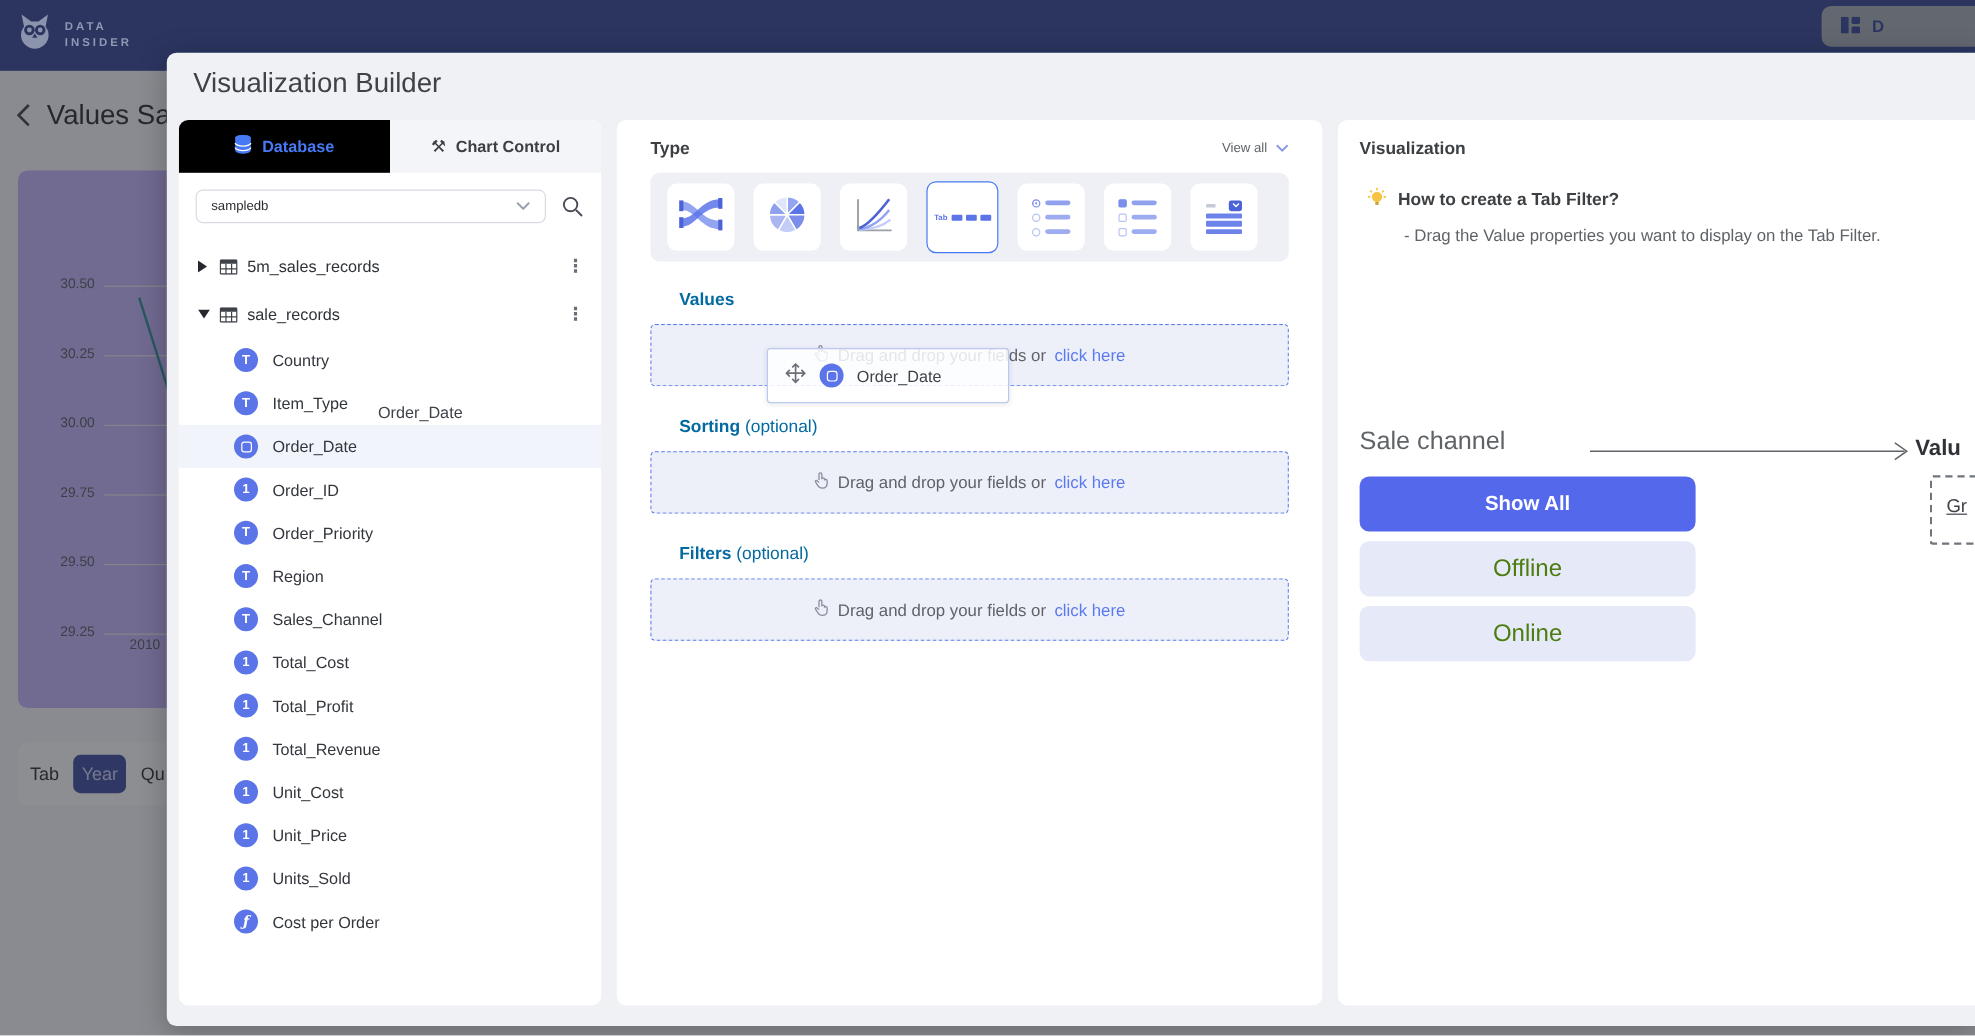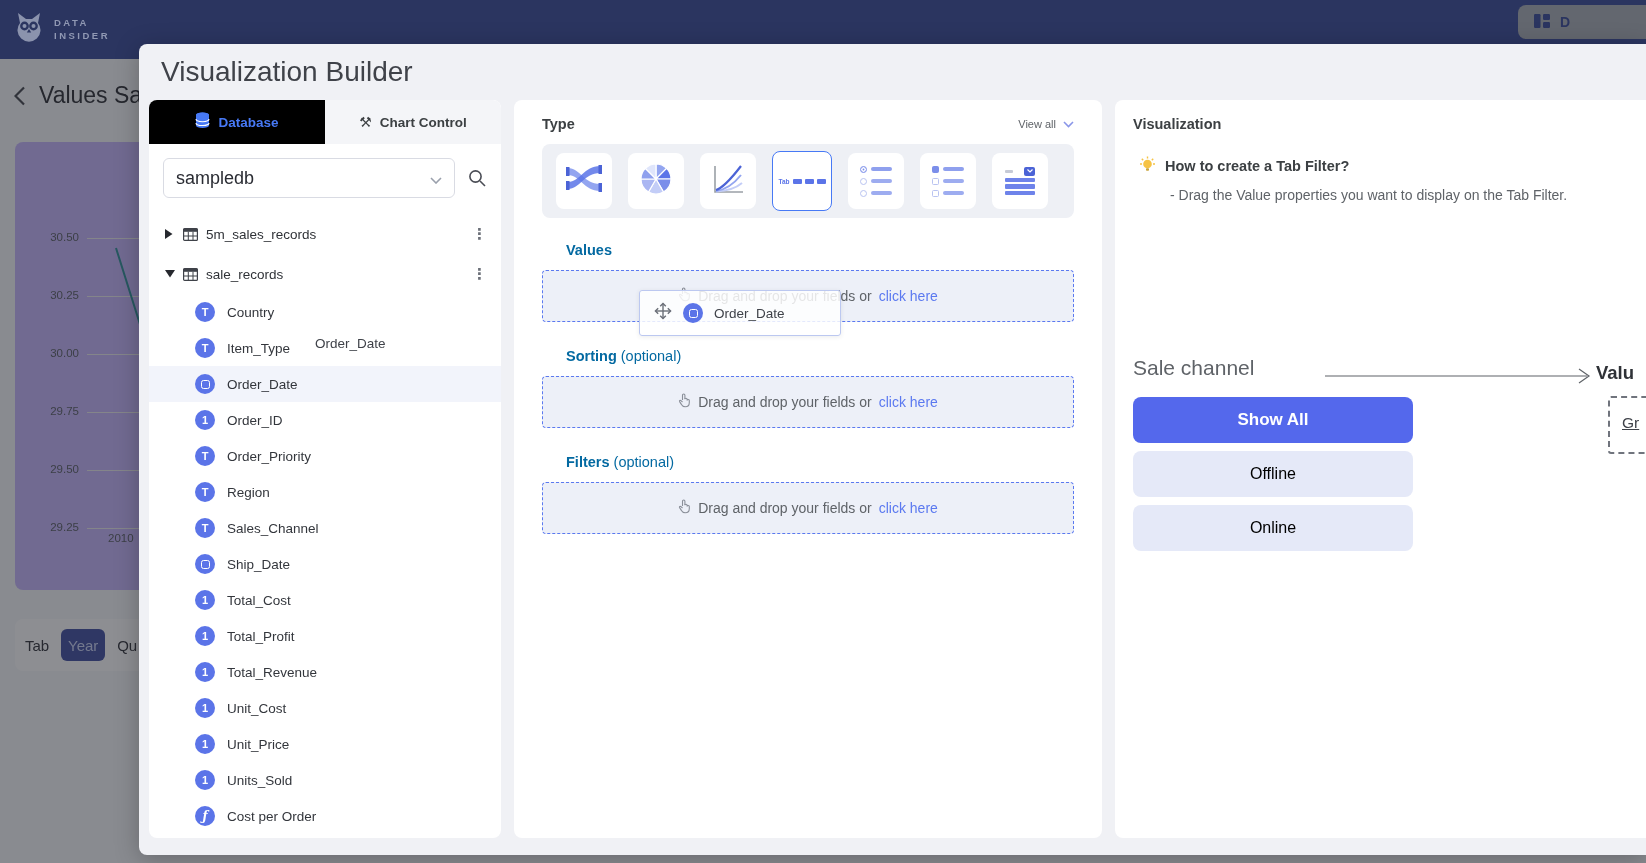--- a/index.html
+++ b/index.html
@@ -26,35 +26,35 @@
   .chart-line { position:absolute; left:0; top:0; }
   .tabs-card { position:absolute; left:15px; top:575px; width:160px; height:52px; background:#fff; border-radius:8px;
                display:flex; align-items:center; padding-left:10px; gap:12px; font-size:15px; color:#2a2c33; }
   .year-pill { width:44px; height:32px; background:#3b4aa0; border-radius:6px; color:#c9d2f5;
                display:flex; align-items:center; justify-content:center; font-size:15px; cursor:pointer; }
   .overlay { position:absolute; left:0; top:44px; right:0; bottom:0; background:rgba(36,38,46,0.52); z-index:20; }
 
   
   .modal { position:absolute; left:139px; top:44px; right:0; height:811px; background:#f0f1f5;
            border-radius:8px 0 0 8px; z-index:40; box-shadow:0 4px 24px rgba(0,0,0,.25); }
-  .modal-title { position:absolute; left:22px; top:12px; font-size:28px; color:#3f4249; }
+  .modal-title { position:absolute; left:22px; top:12px; font-size:23px; color:#3f4249; }
   .panel { position:absolute; top:56px; bottom:17px; background:#fff; border-radius:8px; }
   .panel-left   { left:10px;  width:352px; overflow:hidden; }
   .panel-middle { left:375px; width:588px; padding:16px 28px; }
   .panel-right  { left:976px; right:-10px; padding:16px 0 0 18px; overflow:hidden; }
 
   
   .lp-tabs { height:44px; display:flex; background:#f4f5f8; border-radius:8px 8px 0 0; }
   .lp-tab { flex:1; display:flex; align-items:center; justify-content:center; gap:8px;
             font-size:13.5px; font-weight:bold; color:#3c4043; cursor:pointer; }
   .lp-tab.active { background:#000000; color:#4779f5; }
   .wrench { font-size:14px; color:#3c4043; }
   .search-row { display:flex; align-items:center; gap:12px; padding:14px 14px 10px 14px; }
-  .db-select { flex:1; height:40px; border:1px solid #d9dbe3; border-radius:6px; background:#fff;
-               display:flex; align-items:center; padding:0 12px; font-size:18px; color:#2a2c33; cursor:pointer; }
+  .db-select { flex:1; height:28px; border:1px solid #d9dbe3; border-radius:6px; background:#fff;
+               display:flex; align-items:center; padding:0 12px; font-size:11px; color:#2a2c33; cursor:pointer; }
   .db-select .spacer { flex:1; }
   .tree { padding-top:6px; font-size:13.5px; color:#33363c; }
   .trow { height:40px; display:flex; align-items:center; padding:0 10px 0 16px; cursor:pointer; }
   .caret { width:16px; display:flex; align-items:center; }
   .ticon { margin:0 8px 0 2px; display:flex; }
   .tname { flex:1; font-weight:500; color:#2f3237; }
   .kebab { color:#6b6f78; font-size:15px; font-weight:bold; padding:0 4px; cursor:pointer; }
   .frow { height:36px; display:flex; align-items:center; padding-left:46px; gap:12px; cursor:pointer; }
   .frow.selected { background:#f2f4fb; }
   .ficon { width:20px; height:20px; border-radius:50%; background:#5b74e8; color:#fff; font-size:11px; font-weight:bold;
@@ -103,21 +103,21 @@
 
   
   .viz-title { font-size:14.5px; font-weight:bold; color:#3c4043; }
   .tip { margin-top:24px; padding-left:6px; }
   .tip-head { display:flex; align-items:center; gap:9px; font-size:14.5px; font-weight:bold; color:#3c4043; }
   .tip-body { margin:11px 0 0 31px; font-size:14px; color:#5f6368; }
   .preview { position:absolute; left:18px; top:256px; width:280px; }
   .pv-title { font-size:21px; color:#5f6368; font-weight:500; }
   .pv-btns { margin-top:17px; display:flex; flex-direction:column; gap:8px; }
   .pv-btn { height:46px; border-radius:8px; border:none; display:flex; align-items:center; justify-content:center;
-            background:#e5e9f8; color:#000000; font-size:16px; cursor:pointer; font-family:inherit; }
+            background:#e5e9f8; color:#4d7c0f; font-size:20px; cursor:pointer; font-family:inherit; }
   .pv-btn.primary { background:#5468ec; color:#fff; font-weight:bold; font-size:17px; }
   .ann-arrow { position:absolute; left:210px; top:264px; }
   .ann-value { position:absolute; left:481px; top:262px; font-size:18.5px; font-weight:bold; color:#2f3237; white-space:nowrap; }
   .ann-box { position:absolute; left:493px; top:296px; width:100px; height:58px; border:2px dashed #70747d;
              border-radius:3px; padding:16px 0 0 12px; }
   .ann-box span { font-size:15.5px; color:#3f4249; text-decoration:underline; cursor:pointer; }
 </style>
 </head>
 <body>
 
@@ -292,26 +292,20 @@
           </div>
           <div class="frow">
             <span class="ficon">T</span>
             <span>Region</span>
           </div>
           <div class="frow">
             <span class="ficon">T</span>
             <span>Sales_Channel</span>
           </div>
           <div class="frow">
-            <span class="ficon">
-              <span class="date-glyph"></span>
-            </span>
-            <span>Ship_Date</span>
-          </div>
-          <div class="frow">
             <span class="ficon">1</span>
             <span>Total_Cost</span>
           </div>
           <div class="frow">
             <span class="ficon">1</span>
             <span>Total_Profit</span>
           </div>
           <div class="frow">
             <span class="ficon">1</span>
             <span>Total_Revenue</span>

